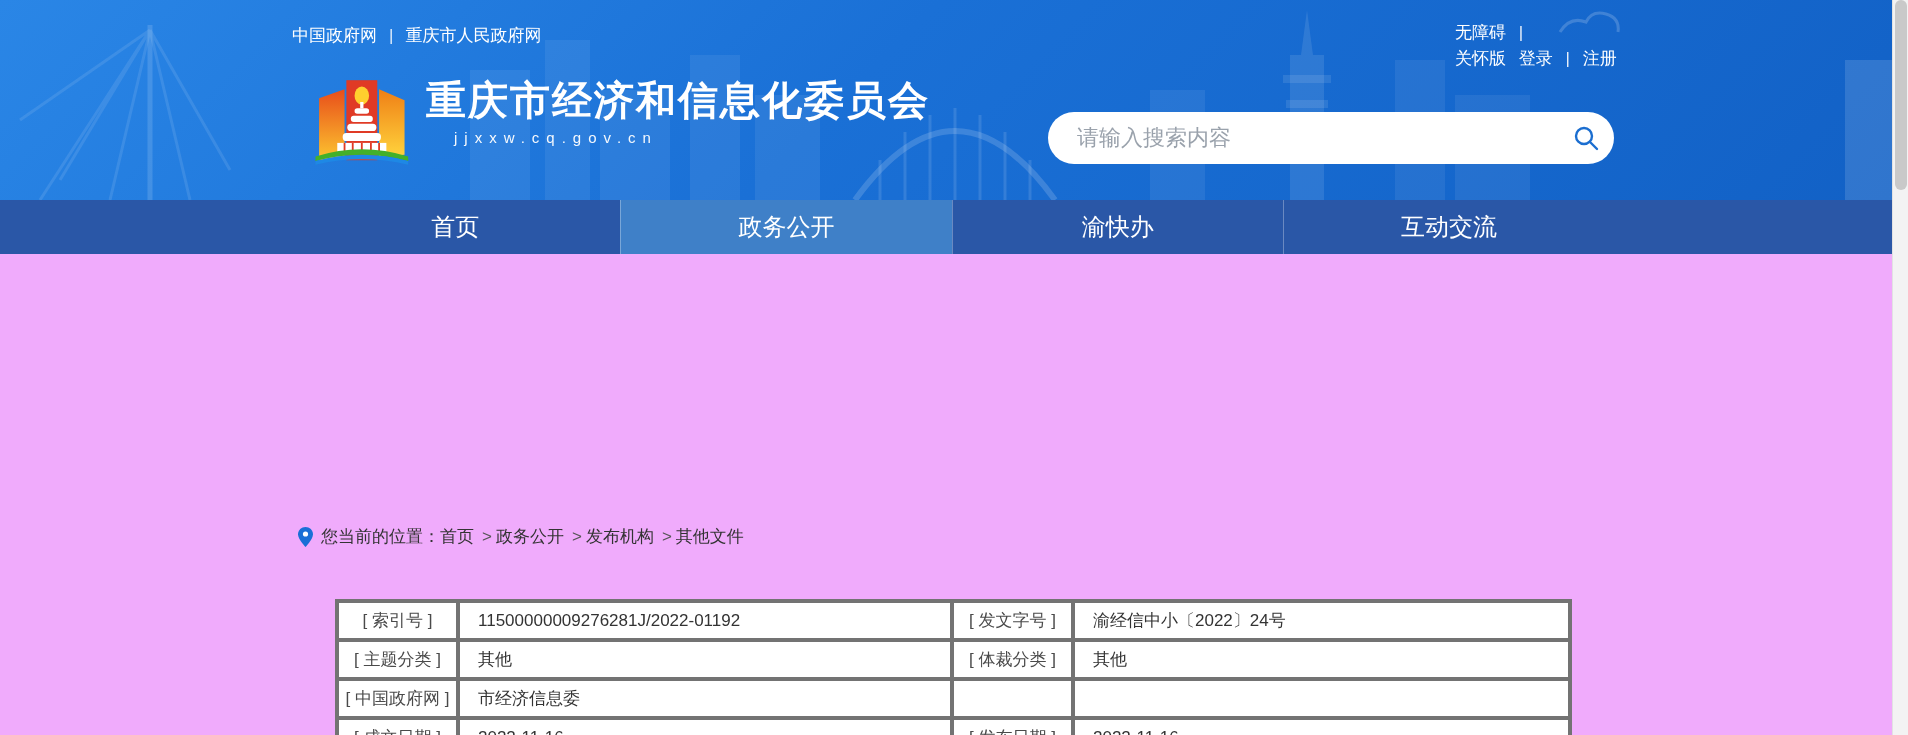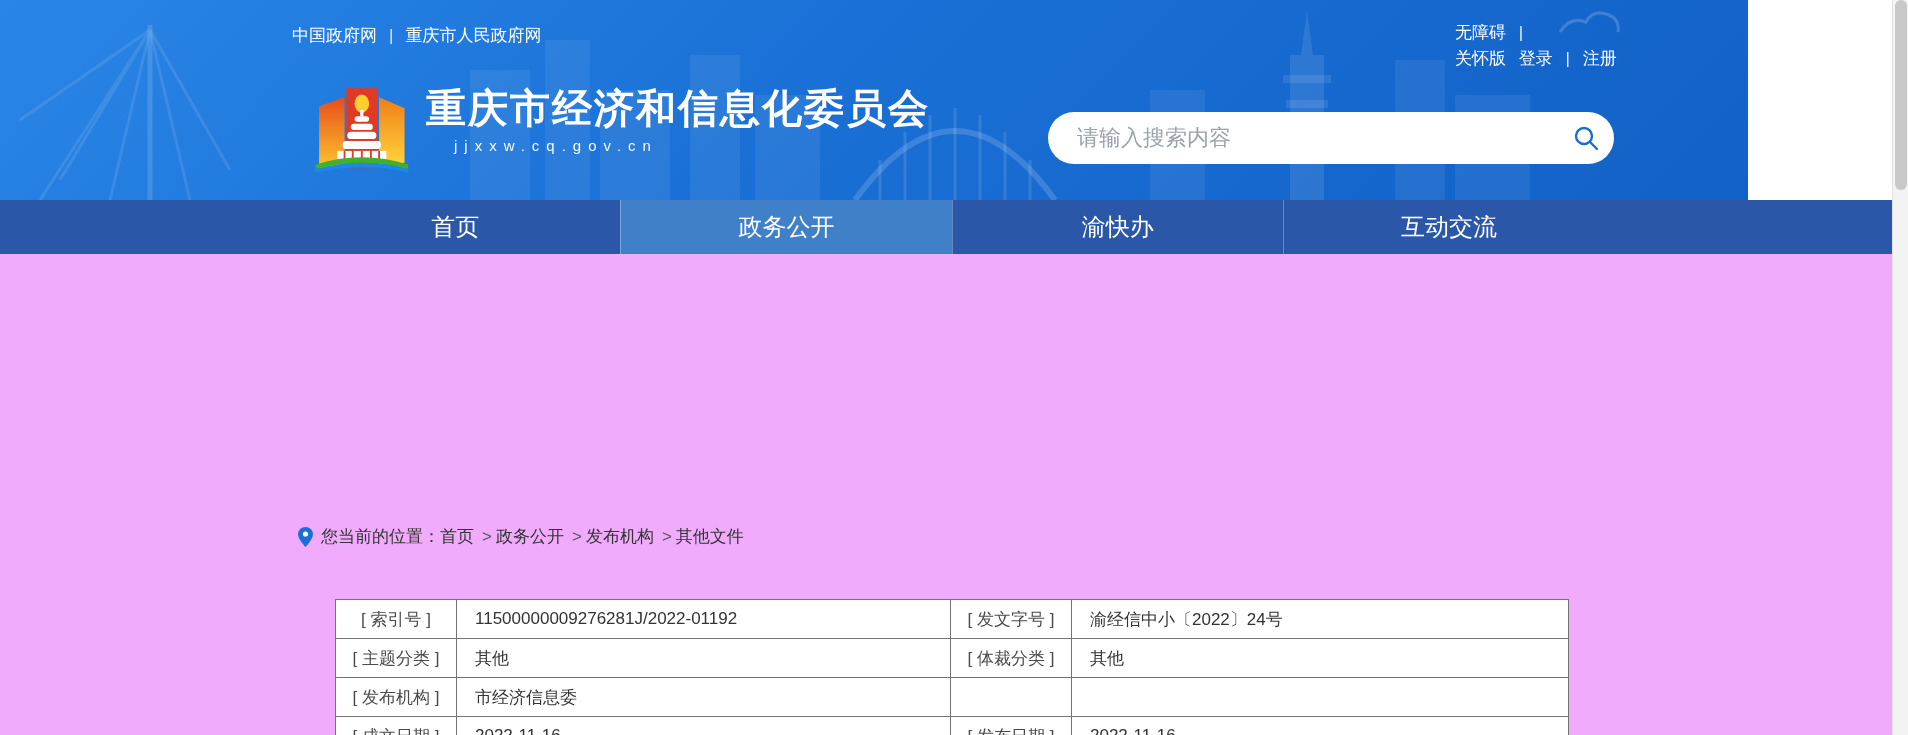--- a/index.html
+++ b/index.html
@@ -1,35 +1,35 @@
 <!DOCTYPE html>
 <html><head>
 <meta charset="utf-8">
 <style>
   * { margin:0; padding:0; box-sizing:border-box; }
   html,body { width:1908px; height:735px; overflow:hidden; background:#fff;
               font-family:"Liberation Sans", sans-serif; }
   .page { position:relative; width:1908px; height:735px; }
 
   
-  .header { position:absolute; left:0; top:0; width:1748px; height:200px;
+  .header { position:absolute; left:0; top:0; width:1892px; height:200px;
             background:linear-gradient(135deg,#2a86e6 0%, #1a70d6 45%, #1261c6 100%);
             overflow:hidden; }
   .skyline { position:absolute; left:0; top:0; }
 
   .topbar-left { position:absolute; left:292px; top:24px; display:flex; align-items:center;
                  color:#fff; font-size:17px; white-space:nowrap; }
   .topbar-left .pipe { margin:0 12px; opacity:.85; }
   .topbar-left a { color:#fff; text-decoration:none; cursor:pointer; }
 
   .topbar-right { position:absolute; left:1455px; top:20px; color:#fff; font-size:17px; line-height:26px; }
   .topbar-right span { cursor:pointer; }
   .topbar-right .pipe { margin:0 8px; cursor:default; opacity:.9; }
 
-  .brand { position:absolute; left:310px; top:76px; display:flex; align-items:flex-start;margin-top:8px; }
+  .brand { position:absolute; left:310px; top:76px; display:flex; align-items:flex-start; }
   .logo { width:100px; height:92px; cursor:pointer; }
   .brand-text { margin-left:16px; color:#fff; }
   .site-title { font-size:40px; font-weight:700; letter-spacing:2px; line-height:48px; }
   .site-domain { margin-top:5px; margin-left:28px; font-size:15px; letter-spacing:7px; opacity:.95; }
 
   .search { position:absolute; left:1048px; top:112px; width:566px; height:52px;
             background:#fff; border-radius:26px; display:flex; align-items:center; }
   .search input { flex:1; border:none; outline:none; background:transparent;
                   margin-left:29px; font-size:22px; color:#333;
                   font-family:"Liberation Sans", sans-serif; }
@@ -49,21 +49,21 @@
   .content { position:absolute; left:0; top:254px; width:1892px; height:481px; background:#f0abfc; }
 
   .breadcrumb { position:absolute; left:298px; top:271px; display:flex; align-items:center;
                 font-size:17px; color:#333; }
   .breadcrumb .pin { margin-right:8px; display:flex; }
   .breadcrumb .crumb { cursor:pointer; }
   .breadcrumb .sep { margin:0 4px 0 8px; color:#555; }
 
   table.meta { position:absolute; left:335px; top:345px; width:1233px;
                border-collapse:collapse; table-layout:fixed; }
-  table.meta td { border:1px solid #737373; height:39px; font-size:17px; color:#333;
+  table.meta td { border:4px solid #737373; height:39px; font-size:17px; color:#333;
                   background:#fff; }
   table.meta td.lbl { text-align:center; color:#4a4a4a; }
   table.meta td.val { padding-left:18px; }
 
   
   .scrollbar { position:absolute; right:0; top:0; width:16px; height:735px;
                background:#f3f3f3; border-left:1px solid #e2e2e2; }
   .scroll-thumb { position:absolute; left:2px; top:0; width:12px; height:190px;
                   background:#c9c9c9; border-radius:6px; cursor:pointer; }
 </style>
@@ -203,21 +203,21 @@
         <td class="lbl">[ 发文字号 ]</td>
         <td class="val">渝经信中小〔2022〕24号</td>
       </tr>
       <tr>
         <td class="lbl">[ 主题分类 ]</td>
         <td class="val">其他</td>
         <td class="lbl">[ 体裁分类 ]</td>
         <td class="val">其他</td>
       </tr>
       <tr>
-        <td class="lbl">[ 发布机构 ]</td>
+        <td class="lbl">[ 中国政府网 ]</td>
         <td class="val">市经济信息委</td>
         <td class="lbl"></td>
         <td class="val"></td>
       </tr>
       <tr>
         <td class="lbl">[ 成文日期 ]</td>
         <td class="val">2022-11-16</td>
         <td class="lbl">[ 发布日期 ]</td>
         <td class="val">2022-11-16</td>
       </tr>

